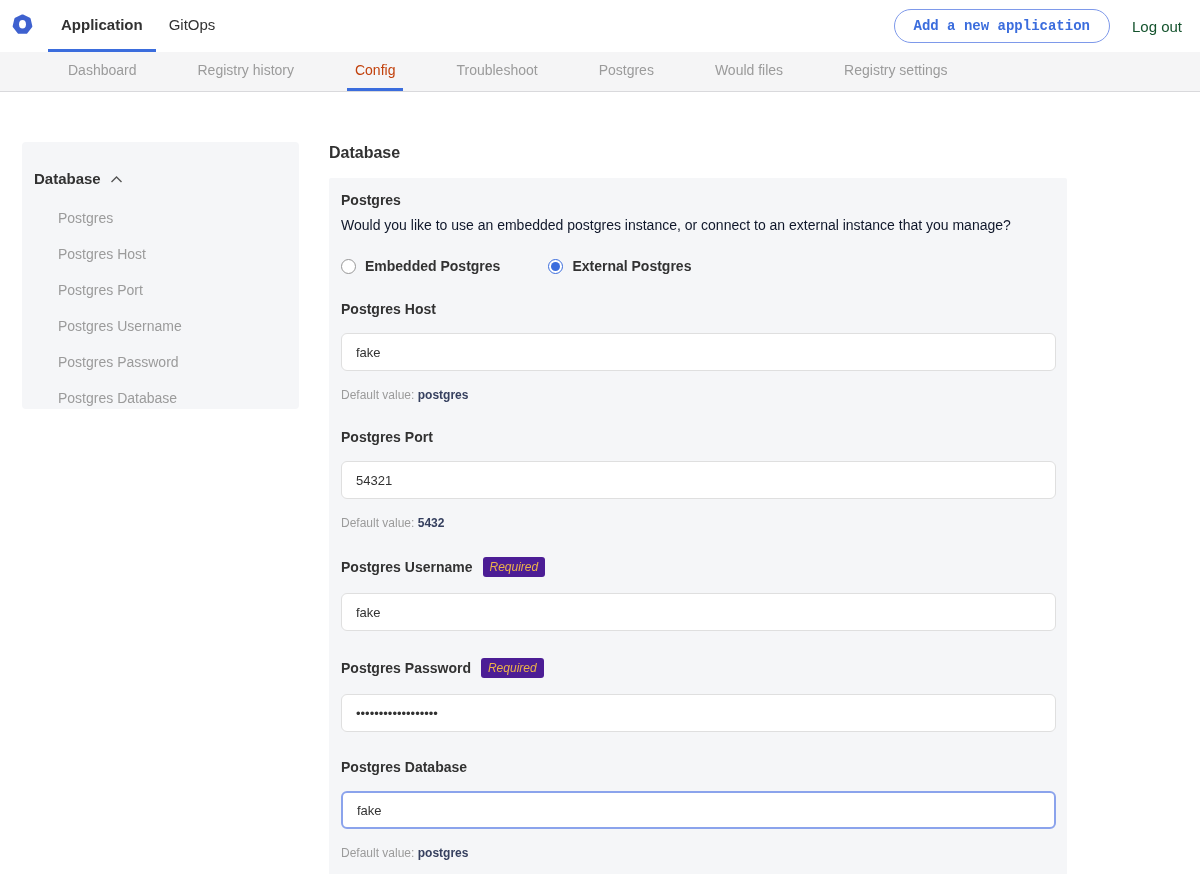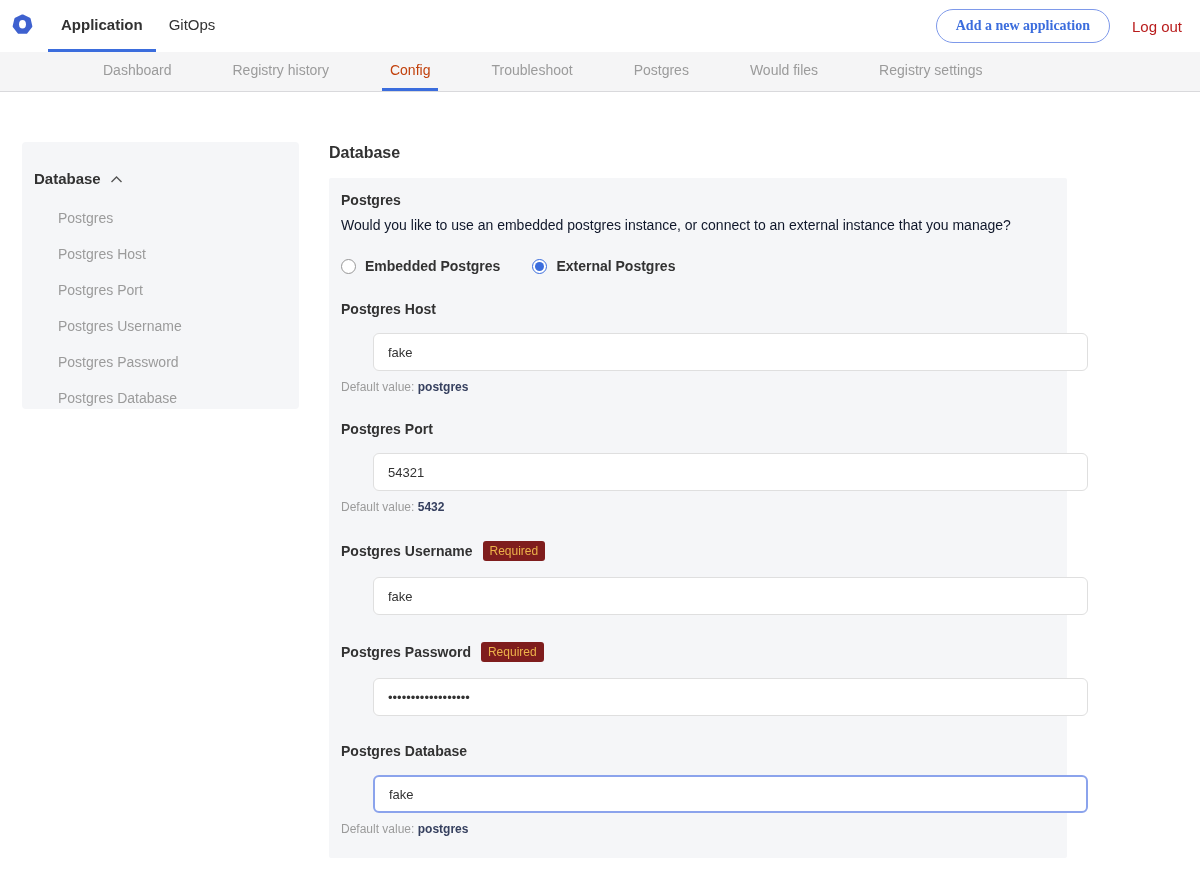--- a/index.html
+++ b/index.html
@@ -32,35 +32,35 @@
     cursor: pointer;
   }
   .top-tab.active { font-weight: 600; border-bottom-color: #3b6ddd; }
   .topnav-right { margin-left: auto; display: flex; align-items: center; gap: 22px; }
   .add-app-btn {
     background: #fff;
     border: 1px solid #7e99ea;
     color: #3b6ddd;
     font-weight: bold;
     font-size: 14px;
-    font-family: Liberation Serif, serif;
+    font-family: Liberation Mono, monospace;
     padding: 8px 19px;
     border-radius: 17px;
     cursor: pointer;
   }
-  .logout { font-size: 15px; color: #b91c1c; cursor: pointer; }
+  .logout { font-size: 15px; color: #14532d; cursor: pointer; }
 
   
   .subnav {
     height: 40px;
     background: #f5f5f6;
     border-bottom: 1px solid #d9d9dc;
     display: flex;
     gap: 45px;
-    padding-left: 95px;
+    padding-left: 60px;
     align-items: stretch;
   }
   .subnav-item {
     display: flex; align-items: center;
     padding: 0 8px;
     font-size: 14px;
     color: #9b9b9b;
     border-bottom: 3px solid transparent;
     cursor: pointer;
   }
@@ -96,57 +96,57 @@
   .page-title { font-size: 16px; font-weight: bold; margin: 2px 0 16px 0; }
 
   .config-panel {
     background: #f5f6f8;
     border-radius: 2px;
     padding: 14px 12px 22px 12px;
   }
   .item-label { font-size: 14px; font-weight: bold; color: #323232; }
   .help-text { font-size: 14px; color: #0f172a; margin: 9px 0 0 0; }
 
-  .radio-row { display: flex; gap: 32px; margin-top: 25px; }
+  .radio-row { display: flex; gap: 48px; margin-top: 25px; }
   .radio-option { display: flex; align-items: center; gap: 9px; font-size: 14px; font-weight: bold; color: #323232; cursor: pointer; }
   .radio {
     width: 15px; height: 15px; border-radius: 50%;
     border: 1px solid #979797; background: #fff; position: relative; flex-shrink: 0;
   }
   .radio.checked { border: 1.5px solid #3b6ddd; }
   .radio.checked::after {
     content: ""; position: absolute; inset: 2px; border-radius: 50%; background: #3b6ddd;
   }
 
   .config-field { margin-top: 27px; }
   .field-label-row { display: flex; align-items: center; gap: 10px; }
   .required-badge {
     font-size: 12px;
     color: #ecb24a;
-    background: #7f1d1d;
+    background: #4c1d95;
     padding: 3px 7px;
     border-radius: 3px;
+    font-style: italic;
   }
   .text-input {
     display: block;
     width: 715px;
     height: 38px;
     margin-top: 16px;
     border: 1px solid #dfdfdf;
     border-radius: 6px;
     padding: 0 14px;
     font-size: 13px;
     color: #323232;
     font-family: inherit;
     background: #fff;
     outline: none;
-    margin-left: 32px;
   }
   .text-input.focused { border: 2px solid #8ba3ec; }
-  .default-hint { margin-top: 9px; font-size: 12px; color: #9b9b9b; }
+  .default-hint { margin-top: 17px; font-size: 12px; color: #9b9b9b; }
   .hint-value { font-weight: bold; color: #36405f; }
 </style>
 </head>
 <body>
 
 <header class="topnav">
   <div class="logo">
     <span>
       <svg width="23" height="23" viewBox="0 0 24 24">
         <polygon points="12,3 19.03,6.39 20.77,14.0 15.9,20.1 8.1,20.1 3.23,14.0 4.97,6.39" fill="#3e61cf" stroke="#3e61cf" stroke-width="3" stroke-linejoin="round"></polygon>

